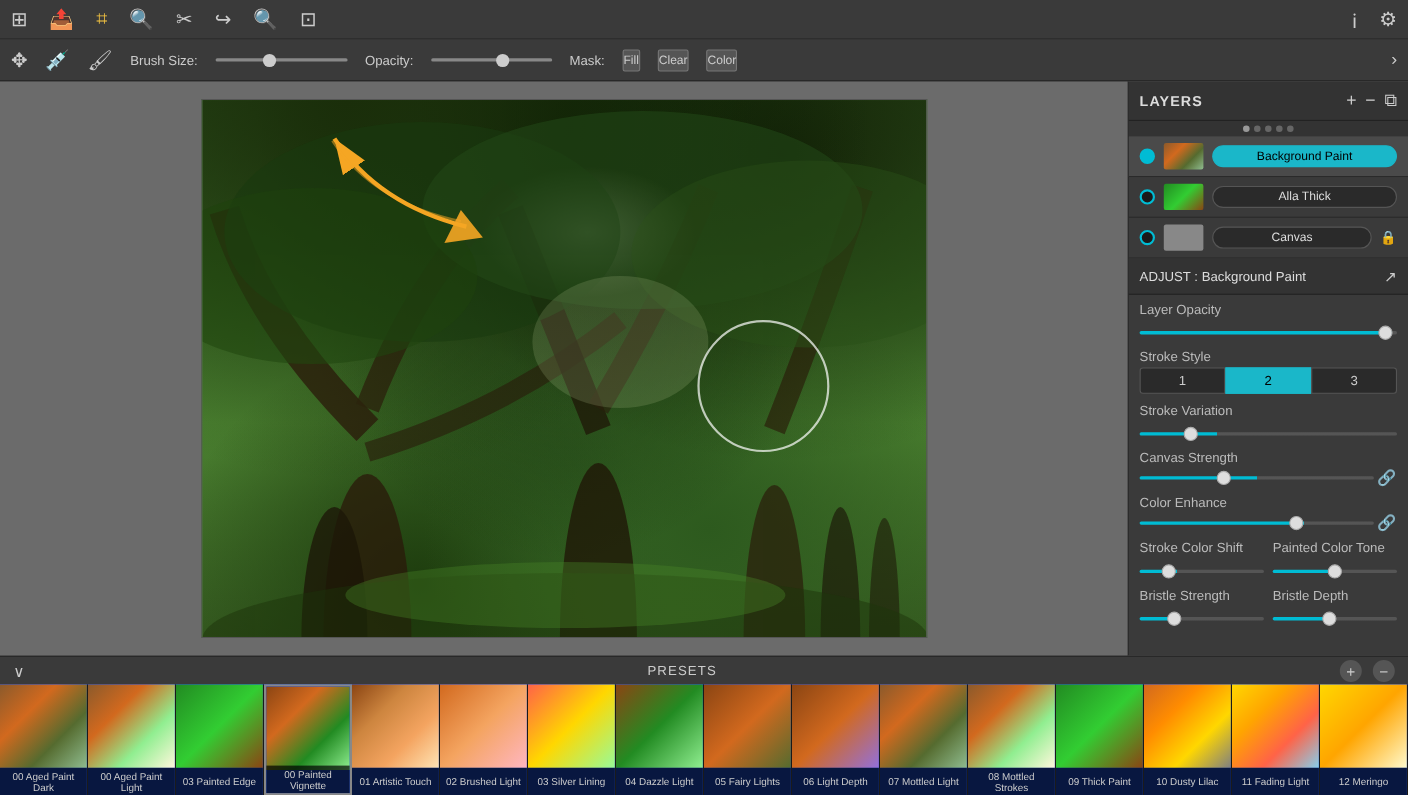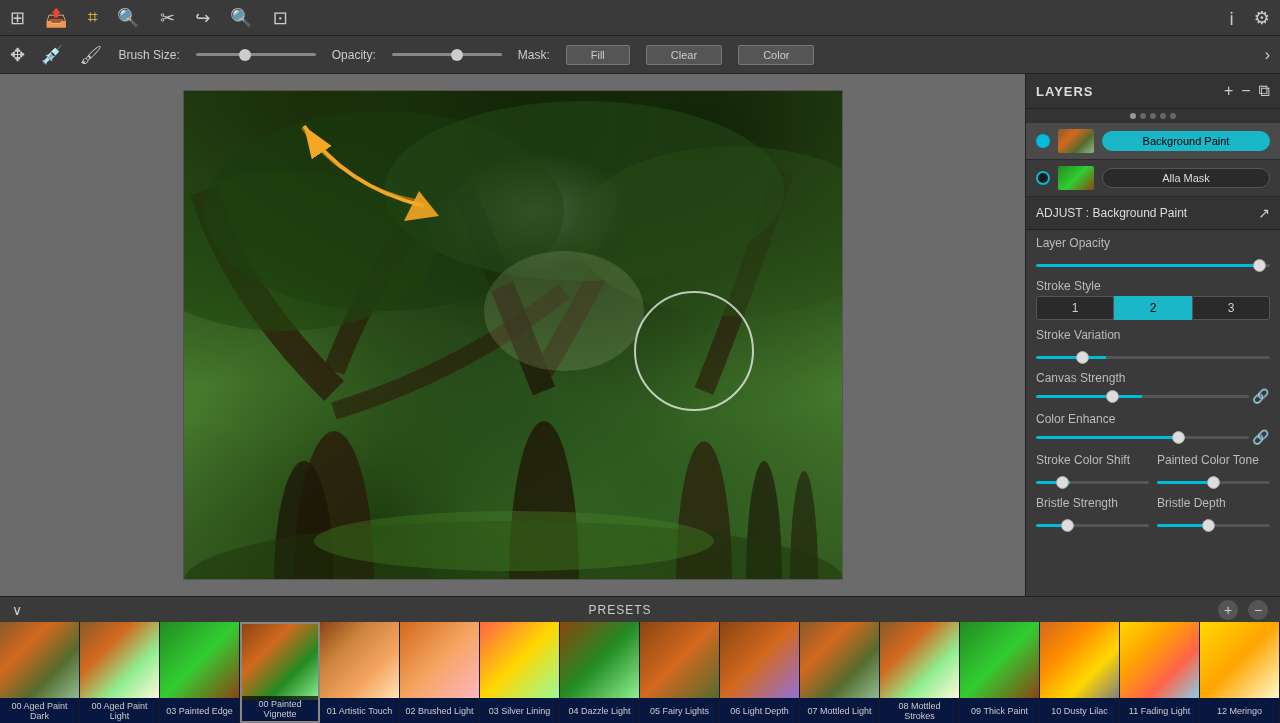--- a/index.html
+++ b/index.html
@@ -63,21 +63,21 @@
       border-radius: 50%;
       background: #ccc;
       cursor: pointer;
     }
     .brush-size-slider { width: 120px; }
     .opacity-slider { width: 110px; }
     .mask-btn {
       background: #555;
       border: 1px solid #777;
       color: #ccc;
-      padding: 3px 24px;
+      padding: 3px 0;
       font-size: 11px;
       cursor: pointer;
       border-radius: 2px;
     }
     .chevron-right {
       color: #ccc;
       font-size: 16px;
       cursor: pointer;
       margin-left: auto;
     }
@@ -575,23 +575,29 @@
 
     <div class="layer-item active">
       <div class="layer-dot filled"></div>
       <div class="layer-thumb pt-0" style="width:36px;height:24px;border-radius:2px;"></div>
       <button class="layer-name-btn selected">Background Paint</button>
     </div>
 
     <div class="layer-item">
       <div class="layer-dot"></div>
       <div class="layer-thumb pt-2" style="width:36px;height:24px;border-radius:2px;"></div>
-      <button class="layer-name-btn">Alla Mask</button>
-    </div>
-
+      <button class="layer-name-btn">Alla Thick</button>
+    </div>
+
+    <div class="layer-item">
+      <div class="layer-dot"></div>
+      <div class="layer-thumb" style="width:36px;height:24px;border-radius:2px;background:#888;"></div>
+      <button class="layer-name-btn">Canvas</button>
+      <span style="color:#888;font-size:12px;">🔒</span>
+    </div>
 
     <div class="adjust-header">
       <span class="adjust-title">ADJUST : Background Paint</span>
       <span class="adjust-icon">↗</span>
     </div>
 
     <div class="adjust-panel">
 
       <div class="adjust-row">
         <div class="adjust-row-labels">

